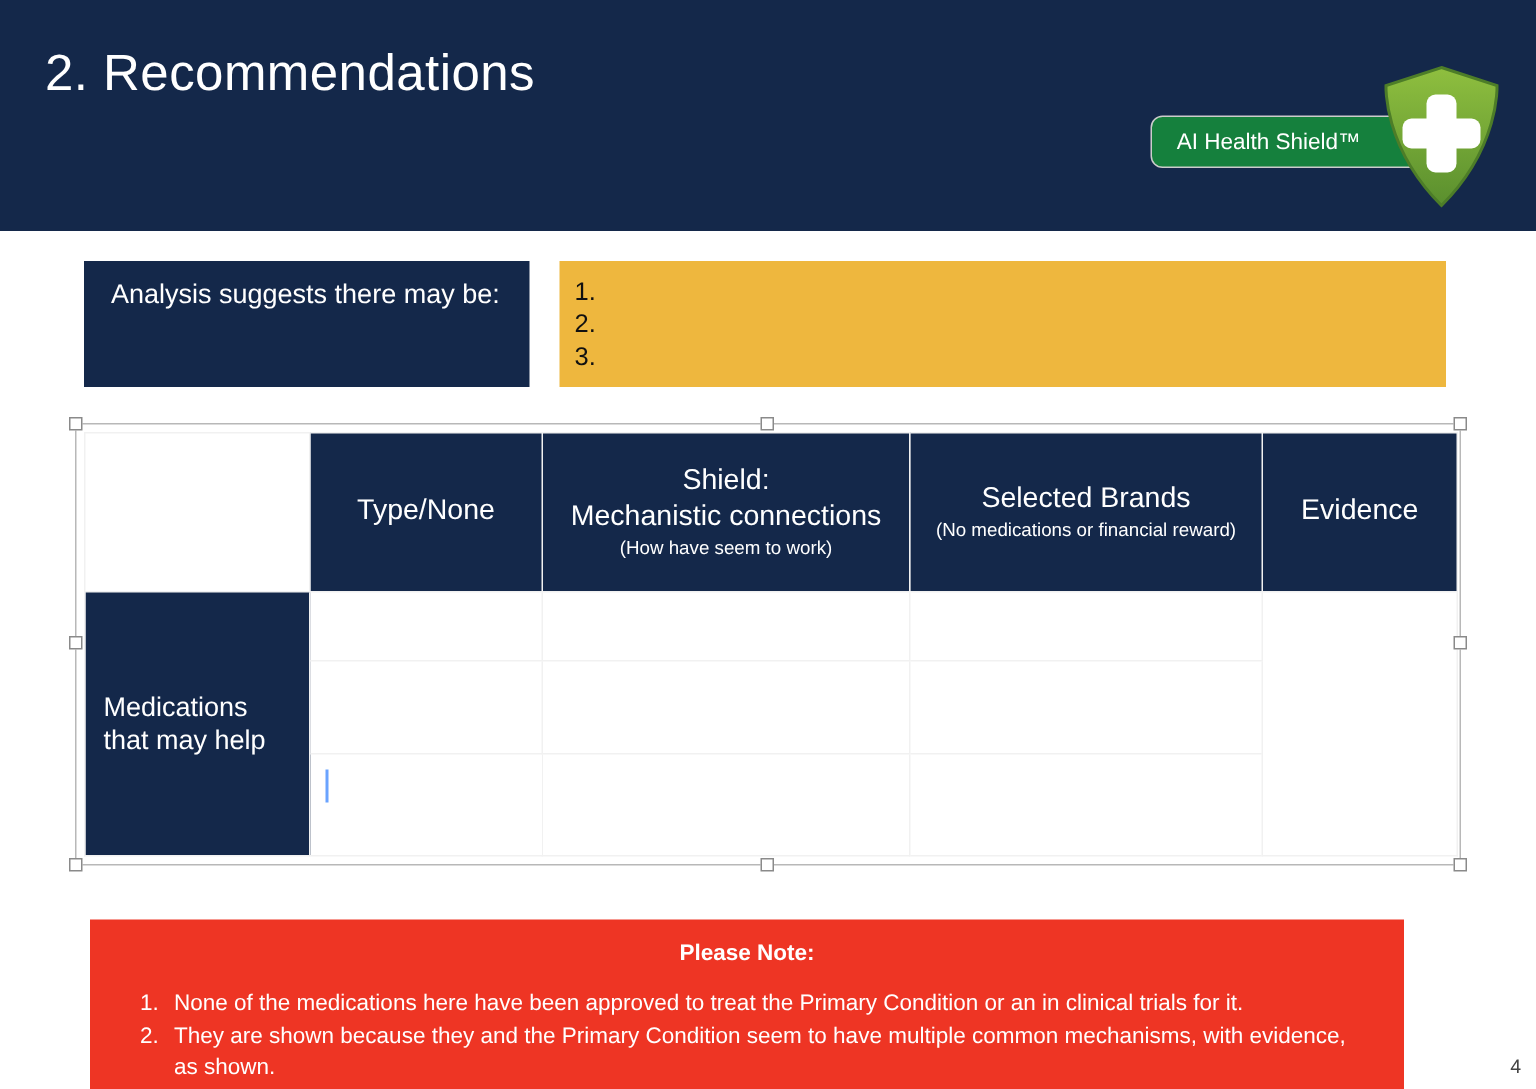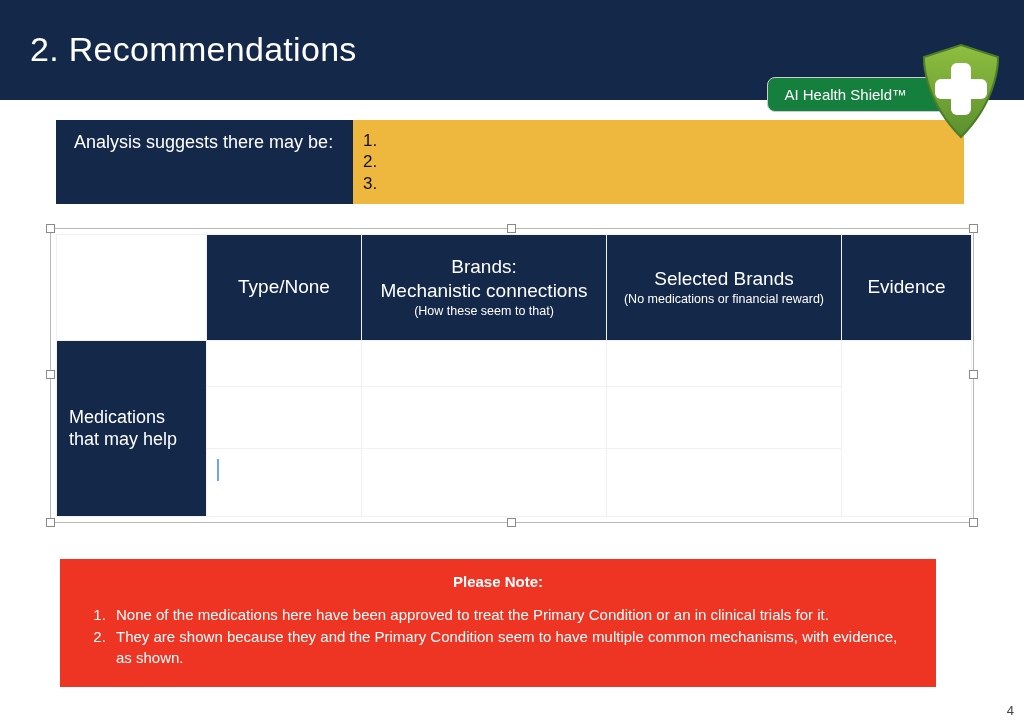--- a/index.html
+++ b/index.html
@@ -6,21 +6,21 @@
     body {
       font-family: "Avenir Next", "Avenir", "Segoe UI", Helvetica, Arial, sans-serif;
       width: 1024px;
       height: 726px;
       background: #fff;
       position: relative;
       overflow: hidden;
     }
     .header {
       background: #14284a;
-      height: 100px;
+      height: 154px;
       padding: 30px 0 0 30px;
       position: relative;
     }
     .header-title {
       color: #fff;
       font-size: 34px;
       font-weight: 400;
       letter-spacing: 0.3px;
     }
     .brand-area {
@@ -40,20 +40,21 @@
       border: 1.5px solid #ccc;
       margin-right: -30px;
     }
     .shield {
       position: relative;
       z-index: 2;
     }
     .analysis-bar {
       display: flex;
       margin: 20px 60px 0 56px;
+      gap: 20px;
     }
     .analysis-label {
       background: #14284a;
       color: #fff;
       font-size: 18px;
       padding: 12px 10px 38px 18px;
       width: 297px;
       flex-shrink: 0;
     }
     .analysis-items {
@@ -214,23 +215,23 @@
       <col style="width:235px">
       <col style="width:130px">
     </colgroup>
     <thead>
       <tr>
         <th class="corner"></th>
         <th>
           <span>Type/None</span>
         </th>
         <th>
-          <span>Brands:</span><br>
+          <span>Shield:</span><br>
           <span>Mechanistic connections</span>
-          <span class="small">(How these seem to that)</span>
+          <span class="small">(How have seem to work)</span>
         </th>
         <th>
           <span>Selected Brands</span>
           <span class="small">(No medications or financial reward)</span>
         </th>
         <th>
           <span>Evidence</span>
         </th>
       </tr>
     </thead>

